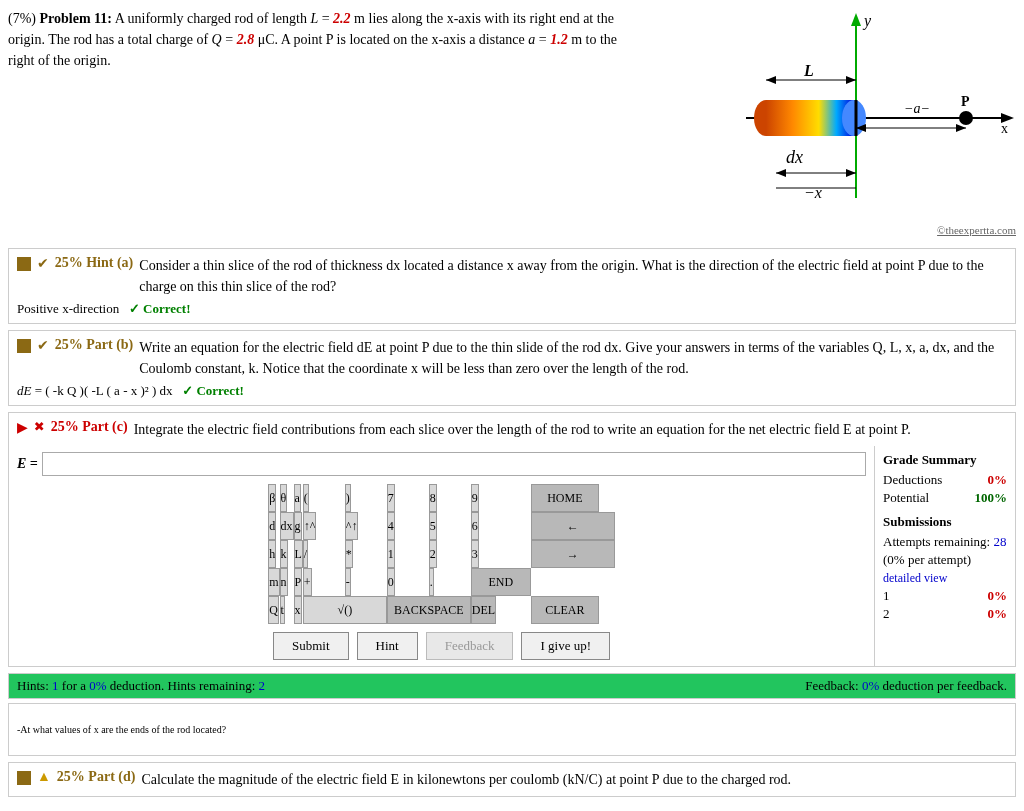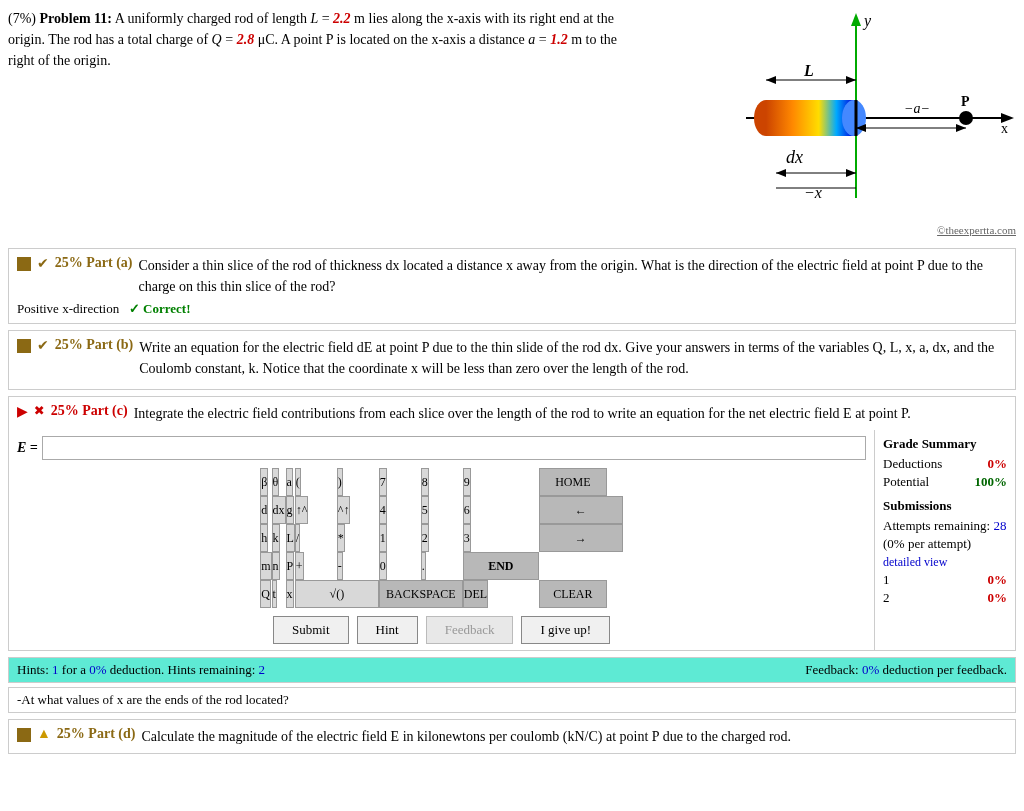--- a/index.html
+++ b/index.html
@@ -242,36 +242,36 @@
       display: flex;
       justify-content: space-between;
       margin-top: 2px;
     }
 
     
     .hints-bar {
       border: 1px solid #ccc;
       padding: 4px 8px;
       font-size: 13px;
-      background: #5eead4;
+      background: #22c55e;
       display: flex;
       justify-content: space-between;
       align-items: center;
       margin-bottom: 4px;
     }
 
     .hint-link {
       color: #0000cc;
       text-decoration: none;
     }
 
     .hint-expand {
       border: 1px solid #ccc;
-      padding: 4px 8px;
-      font-size: 13px;
+      padding: 20px 8px;
+      font-size: 10px;
       background: #fff;
       margin-bottom: 6px;
     }
 
     
     .part-d-section {
       border: 1px solid #ccc;
       padding: 6px 8px;
       background: #fff;
     }
@@ -398,36 +398,40 @@
         <polygon points="310,120 300,116 300,124" fill="#000"></polygon>
       </svg>
       <div class="copyright">©theexpertta.com</div>
     </div>
   </div>
 
   <div class="part-section">
     <div class="part-header">
       <span class="icon-square"></span>
       <span class="check-gold">✔</span>
-      <span class="part-percent-correct">25% <span class="part-label-correct">Part (a)</span></span>
+      <span class="part-percent-correct">25% <span class="part-label-correct">Hint (a)</span></span>
       <span class="part-question"> Consider a thin slice of the rod of thickness dx located a distance x away from the origin. What is the direction of the electric field at point P due to the charge on this thin slice of the rod?</span>
     </div>
     <div class="correct-answer">
       <span>Positive x-direction</span>&nbsp;&nbsp;
       <span class="correct-check">✓ Correct!</span>
     </div>
   </div>
 
   <div class="part-section">
     <div class="part-header">
       <span class="icon-square"></span>
       <span class="check-gold">✔</span>
       <span class="part-percent-correct">25% <span class="part-label-correct">Part (b)</span></span>
       <span class="part-question"> Write an equation for the electric field dE at point P due to the thin slide of the rod dx. Give your answers in terms of the variables Q, L, x, a, dx, and the Coulomb constant, k. Notice that the coordinate x will be less than zero over the length of the rod.</span>
     </div>
+    <div class="correct-answer">
+      <em>dE</em> = ( -k Q )( -L ( a - x )² ) dx&nbsp;&nbsp;
+      <span class="correct-check">✓ Correct!</span>
+    </div>
   </div>
 
   <div class="part-c-section">
     <div class="part-c-header">
       <span class="play-icon">▶</span>
       <span style="color:#cc0000;font-size:13px;">✖</span>
       <span class="part-percent-active">25% <span class="part-label-active">Part (c)</span></span>
       <span class="part-question"> Integrate the electric field contributions from each slice over the length of the rod to write an equation for the net electric field E at point P.</span>
     </div>
     <div class="part-c-body">
@@ -544,21 +548,21 @@
                 <td>
                     <button class="kb-btn">-</button>
                   </td>
                 <td>
                     <button class="kb-btn">0</button>
                   </td>
                 <td>
                     <button class="kb-btn">.</button>
                   </td>
                 <td colspan="2">
-                    <button class="kb-btn dark" style="width:76px;font-weight:bold;">END</button>
+                    <button class="kb-btn dark" style="width:60px;">END</button>
                   </td>
                 <td></td>
               </tr>
               <tr>
                 <td>
                     <button class="kb-btn">Q</button>
                   </td>
                 <td>
                     <button class="kb-btn">t</button>
                   </td>

